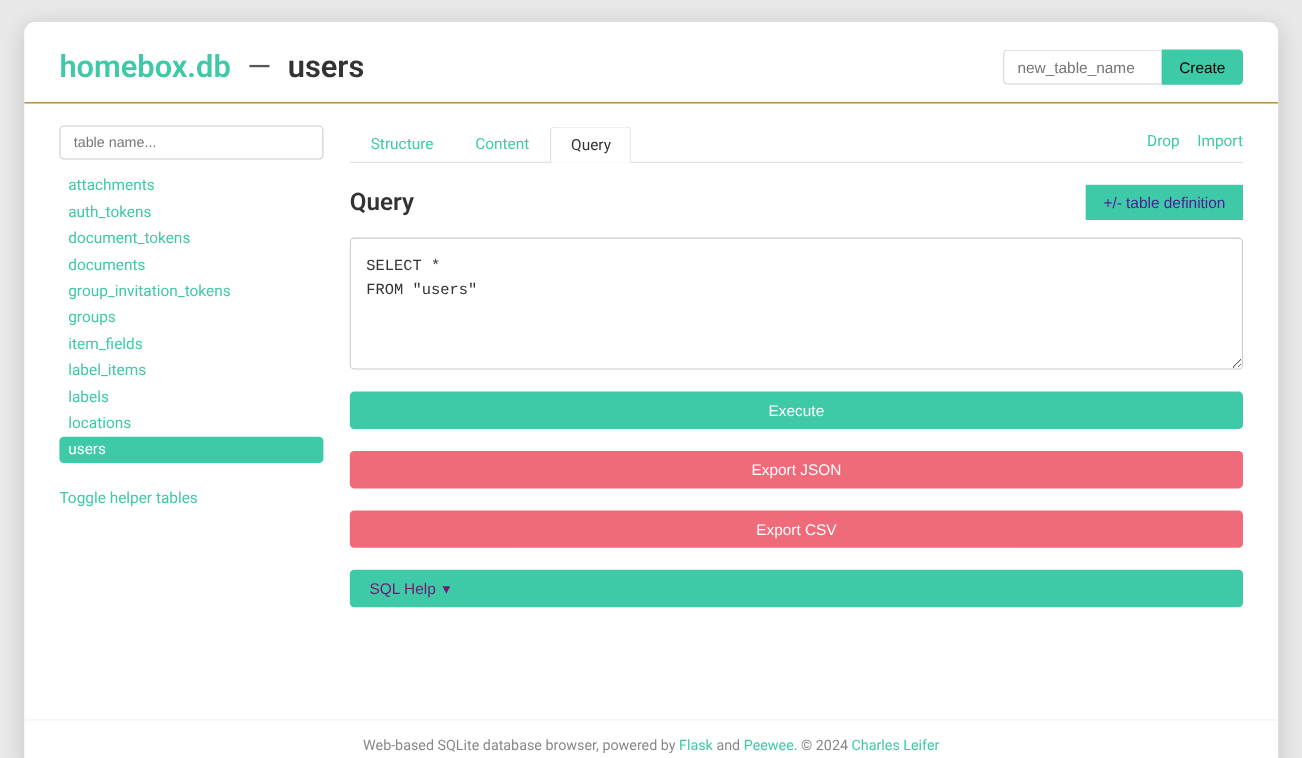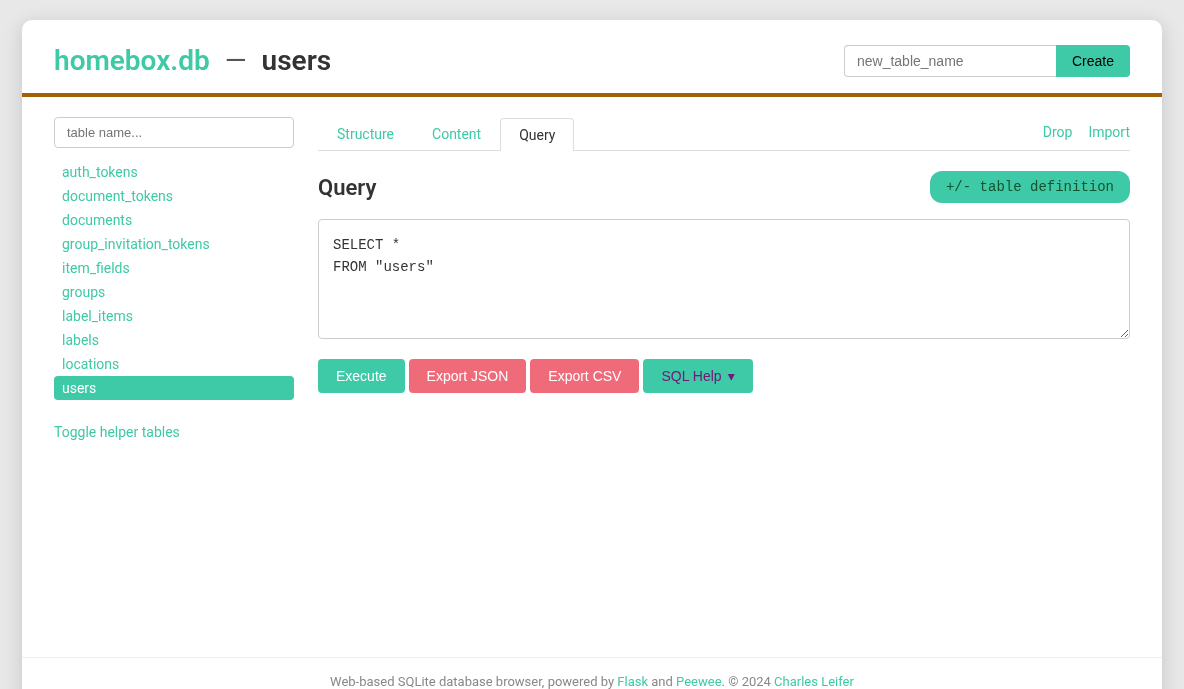--- a/index.html
+++ b/index.html
@@ -18,21 +18,21 @@
       box-shadow: 0 4px 20px rgba(0,0,0,0.15);
       width: 1140px;
       min-height: 650px;
       overflow: hidden;
     }
     .header {
       display: flex;
       align-items: center;
       justify-content: space-between;
       padding: 24px 32px 16px 32px;
-      border-bottom: 4px solid #a16207;
+      border-bottom: 1px solid #a16207;
     }
     .header-title {
       font-size: 28px;
       font-weight: 400;
     }
     .header-title .db-name {
       color: #3ec9a7;
       font-weight: 600;
     }
     .header-title .separator {
@@ -49,21 +49,21 @@
       gap: 0;
     }
     .new-table-input {
       border: 1px solid #ccc;
       border-right: none;
       border-radius: 4px 0 0 4px;
       padding: 7px 12px;
       font-size: 14px;
       color: #000000;
       outline: none;
-      width: 212px;
+      width: 144px;
     }
     .create-btn {
       background: #3ec9a7;
       color: #000000;
       border: none;
       border-radius: 0 4px 4px 0;
       padding: 8px 16px;
       font-size: 14px;
       cursor: pointer;
       font-weight: 500;
@@ -157,46 +157,46 @@
       justify-content: space-between;
       margin-bottom: 16px;
     }
     .section-title {
       font-size: 22px;
       font-weight: 600;
       color: #333;
     }
     .table-def-btn {
       background: #3ec9a7;
-      color: #14532d;
-      border: none;
-      border-radius: 12px;
+      color: #4c1d95;
+      border: none;
+      border-radius: 0;
       padding: 8px 16px;
       font-size: 14px;
       cursor: pointer;
       font-weight: 500;
-      font-family: Liberation Mono, monospace;
     }
     .query-textarea {
       width: 100%;
       border: 1px solid #ccc;
       border-radius: 4px;
       padding: 14px;
       font-size: 14px;
       font-family: 'Courier New', monospace;
       color: #333;
       resize: vertical;
       min-height: 120px;
       outline: none;
       line-height: 1.6;
     }
     .query-actions {
       display: flex;
-      gap: 4px;
+      gap: 20px;
       margin-top: 16px;
+      flex-direction: column;
     }
     .btn-execute {
       background: #3ec9a7;
       color: #fff;
       border: none;
       border-radius: 4px;
       padding: 9px 18px;
       font-size: 14px;
       cursor: pointer;
       font-weight: 500;
@@ -261,26 +261,27 @@
       <input class="new-table-input" type="text" placeholder="new_table_name" style="">
       <button class="create-btn">Create</button>
     </div>
   </div>
 
   <div class="main-layout">
 
     <div class="sidebar">
       <input class="sidebar-search" type="text" placeholder="table name..." style="">
       <ul class="sidebar-list">
+        <li>attachments</li>
         <li>auth_tokens</li>
         <li>document_tokens</li>
         <li>documents</li>
         <li>group_invitation_tokens</li>
+        <li>groups</li>
         <li>item_fields</li>
-        <li>groups</li>
         <li>label_items</li>
         <li>labels</li>
         <li>locations</li>
         <li class="active">users</li>
       </ul>
       <div class="sidebar-toggle">Toggle helper tables</div>
     </div>
 
     <div class="content-area">
       

